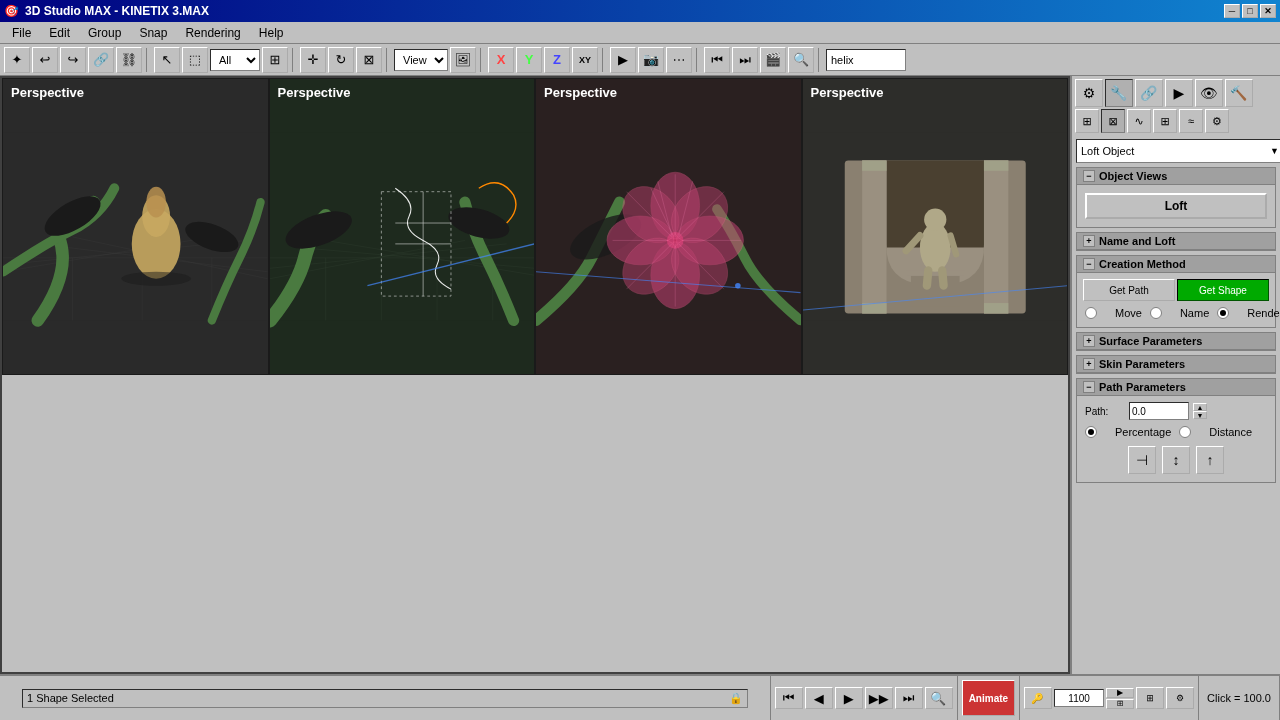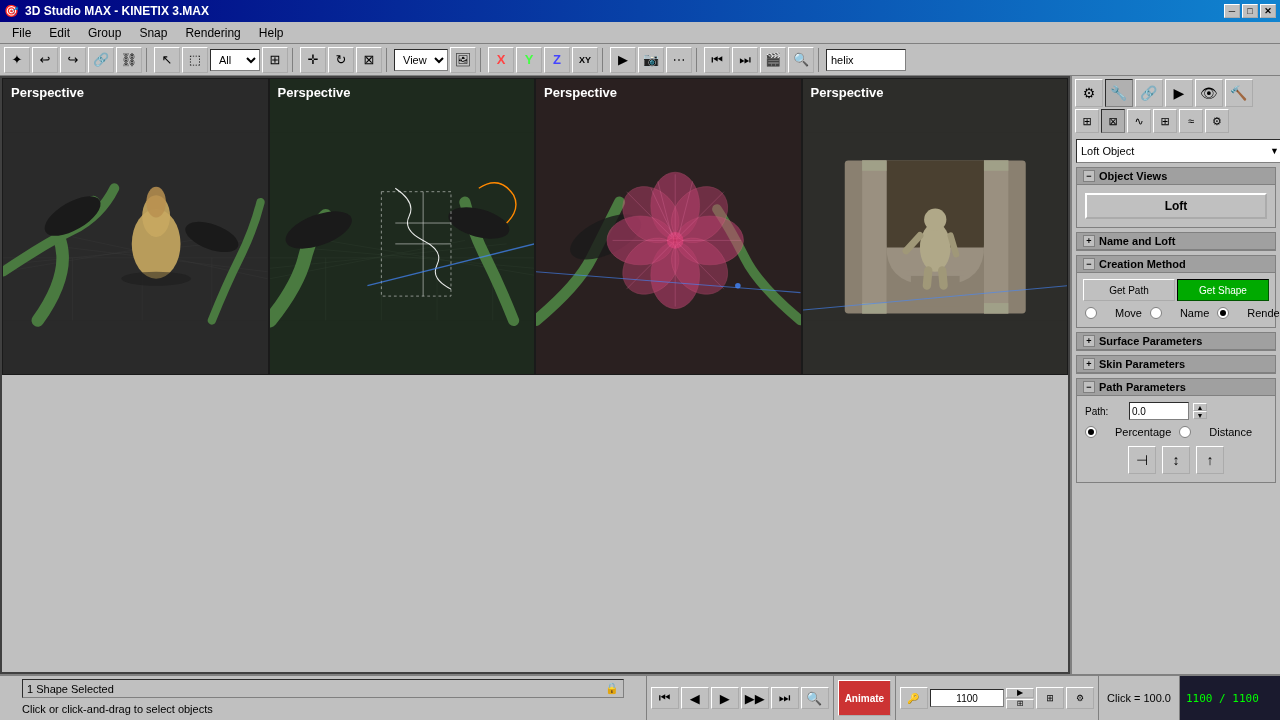--- a/index.html
+++ b/index.html
@@ -346,21 +346,21 @@
       background: #cc3333;
       color: white;
       font-weight: bold;
       font-size: 10px;
       padding: 2px 6px;
       border: 1px outset #fff;
       cursor: pointer;
       height: 36px;
     }
     .status-input {
-      width: 74px; height: 18px;
+      width: 50px; height: 18px;
       background: white; border: 1px inset #808080;
       font-size: 10px; text-align: center;
     }
 
     
     #coords {
       background: #1a1a2e;
       color: #00ff00;
       font-family: monospace;
       font-size: 11px;
@@ -714,23 +714,20 @@
 
   </div>
 </div>
 
 <div id="status-bar">
   <div id="status-left">
     <div id="status-shape">
       <span>1 Shape Selected</span>
       <span>🔒</span>
     </div>
-    <div id="status-hint">
-      <span>Click or click-and-drag to select objects</span>
-    </div>
   </div>
 
   <div style="display:flex;align-items:center;padding:0 4px;gap:2px;border-right:1px solid #808080">
     <div class="anim-btn">⏮</div>
     <div class="anim-btn">◀</div>
     <div class="anim-btn">▶</div>
     <div class="anim-btn">▶▶</div>
     <div class="anim-btn">⏭</div>
     <div class="anim-btn">🔍</div>
   </div>
@@ -747,17 +744,14 @@
       <div class="anim-btn" style="height:10px;font-size:8px;">⊞</div>
     </div>
     <div class="anim-btn" style="font-size:9px;">⊞</div>
     <div class="anim-btn" style="font-size:9px;">⚙</div>
   </div>
 
   <div id="status-grid">
     <span>Click = 100.0</span>
   </div>
 
-  <div id="coords">
-    <span>1100 / 1100</span>
-  </div>
 
 </div>
 
 </body></html>

